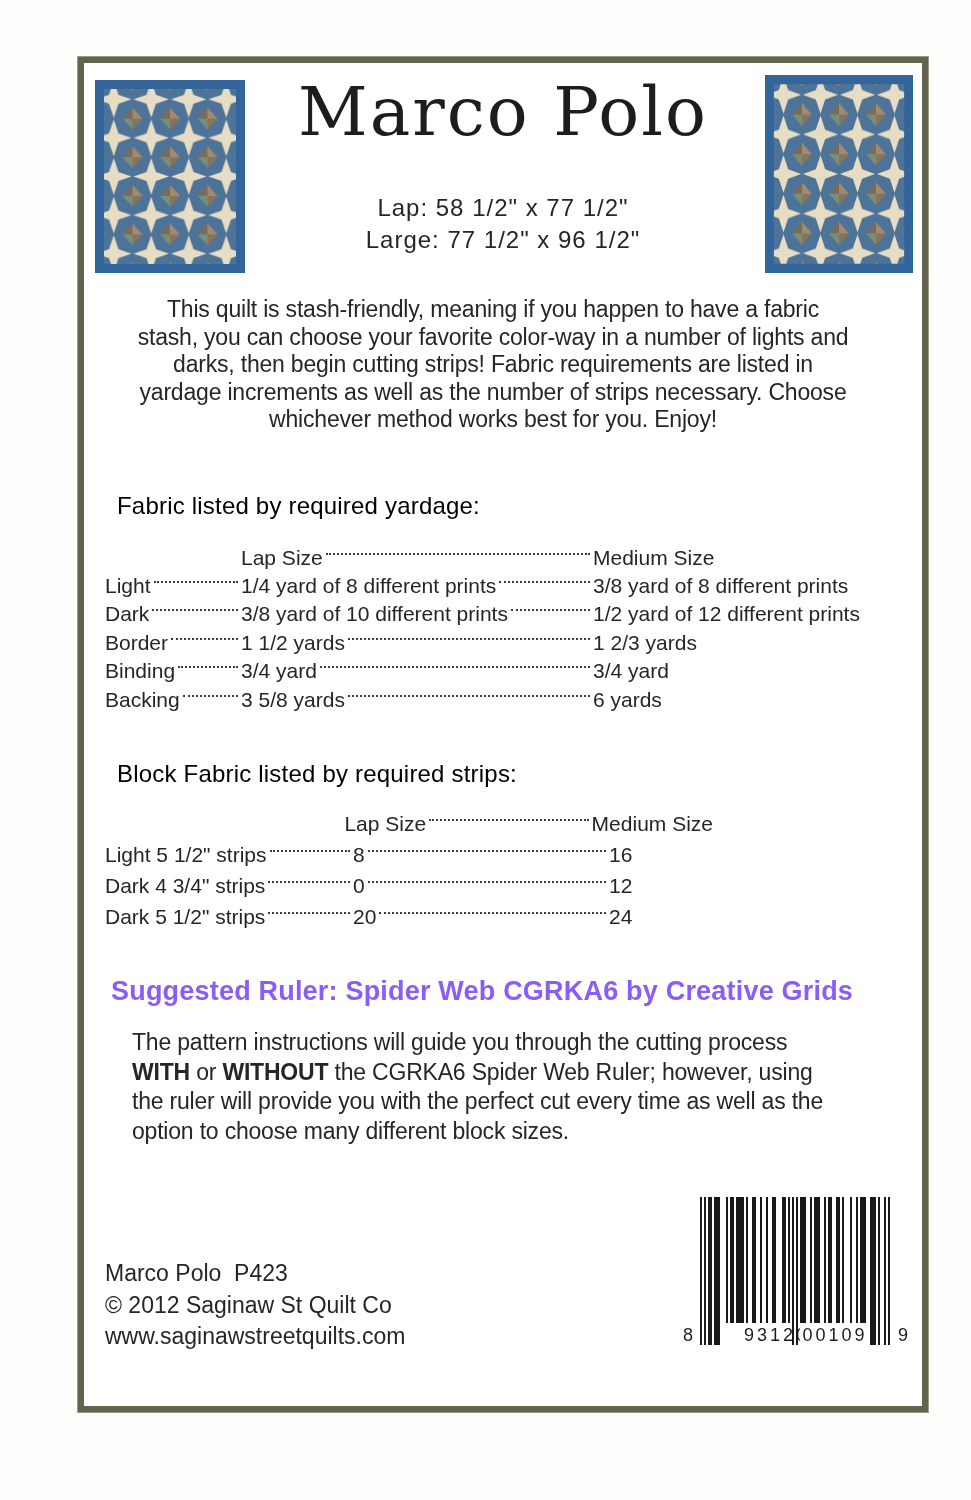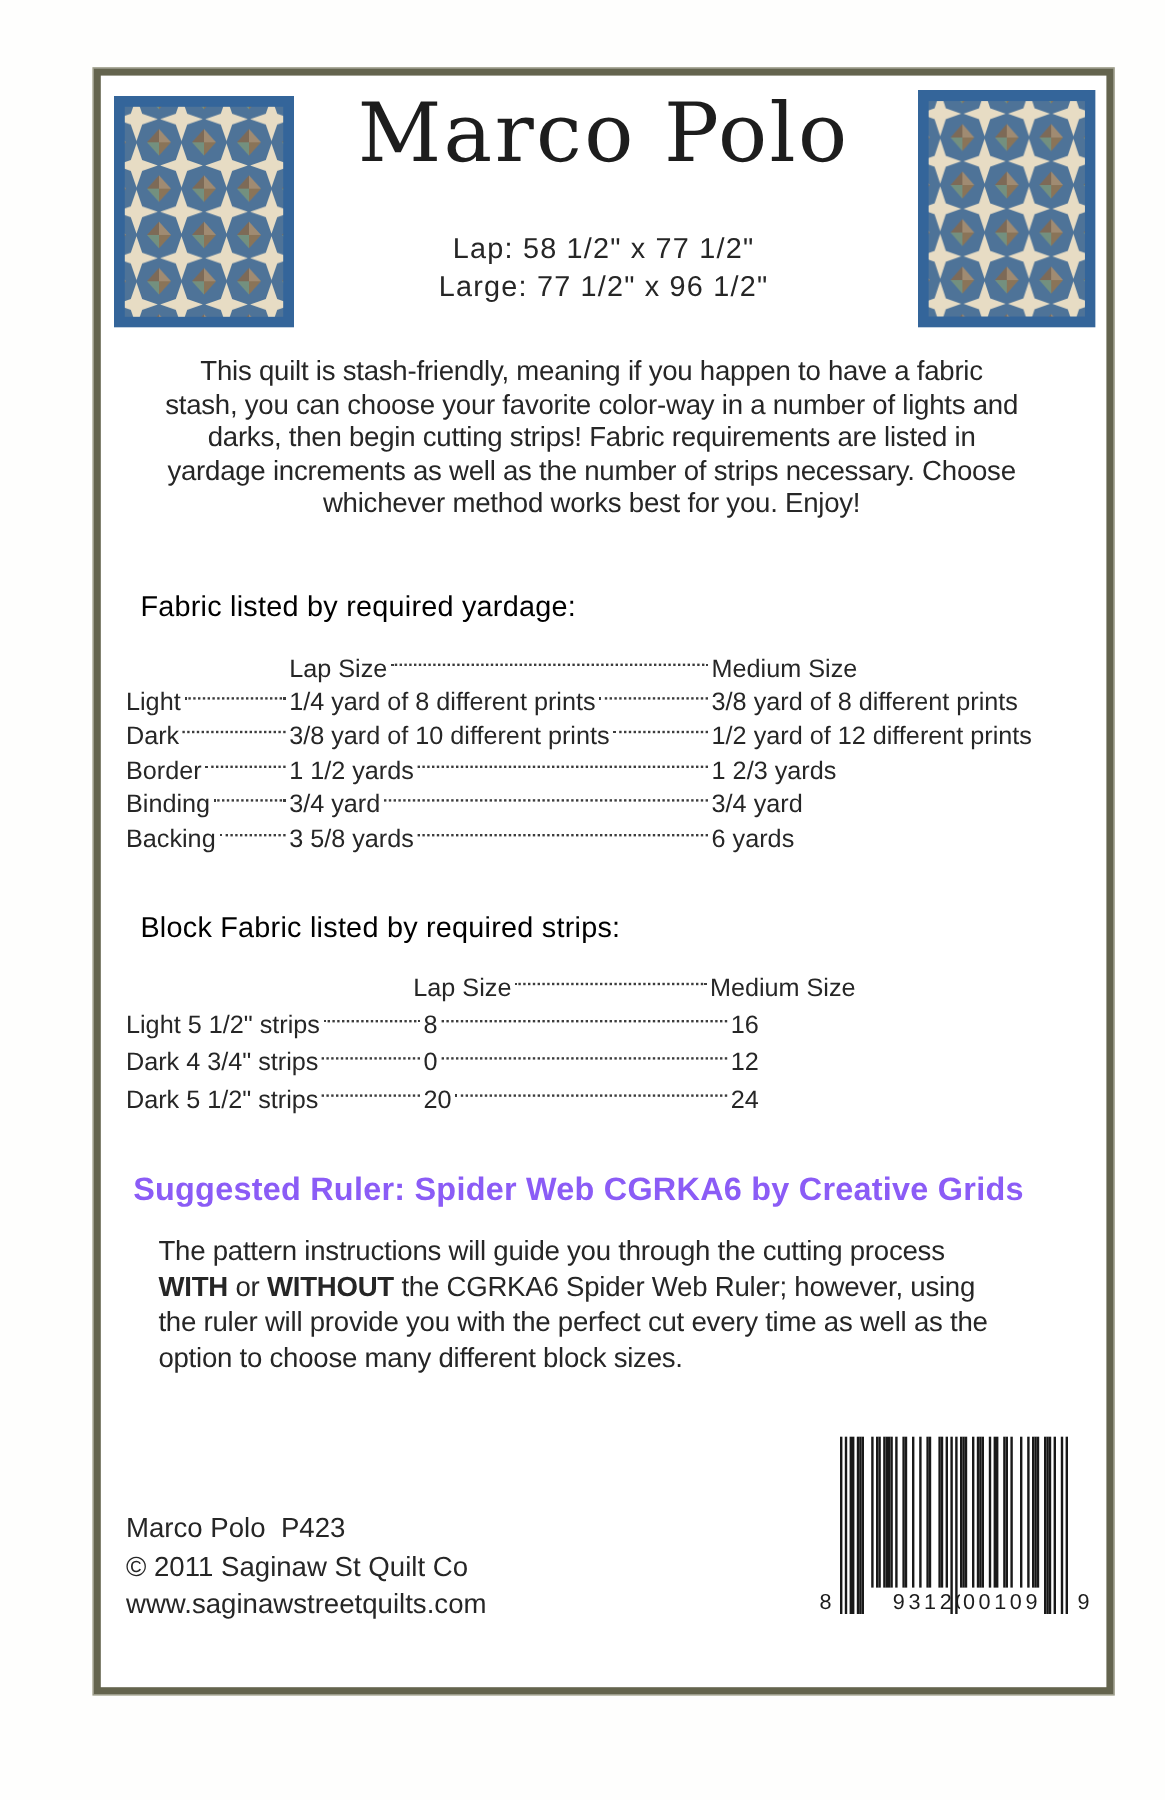--- a/index.html
+++ b/index.html
@@ -334,17 +334,17 @@
         <rect x="188" y="0" width="2" height="148"></rect>
       </svg>
     <span class="bc-num bc-left">8</span>
     <span class="bc-num bc-g bc-g1">93120</span>
     <span class="bc-num bc-g bc-g2">00109</span>
     <span class="bc-num bc-right">9</span>
   </div>
 
   <div class="footer">
     <div>Marco Polo  P423</div>
-    <div>© 2011 Saginaw St Quilt Co</div>
+    <div>© 2012 Saginaw St Quilt Co</div>
     <div>www.saginawstreetquilts.com</div>
   </div>
 
 </div>
 
 </body></html>

